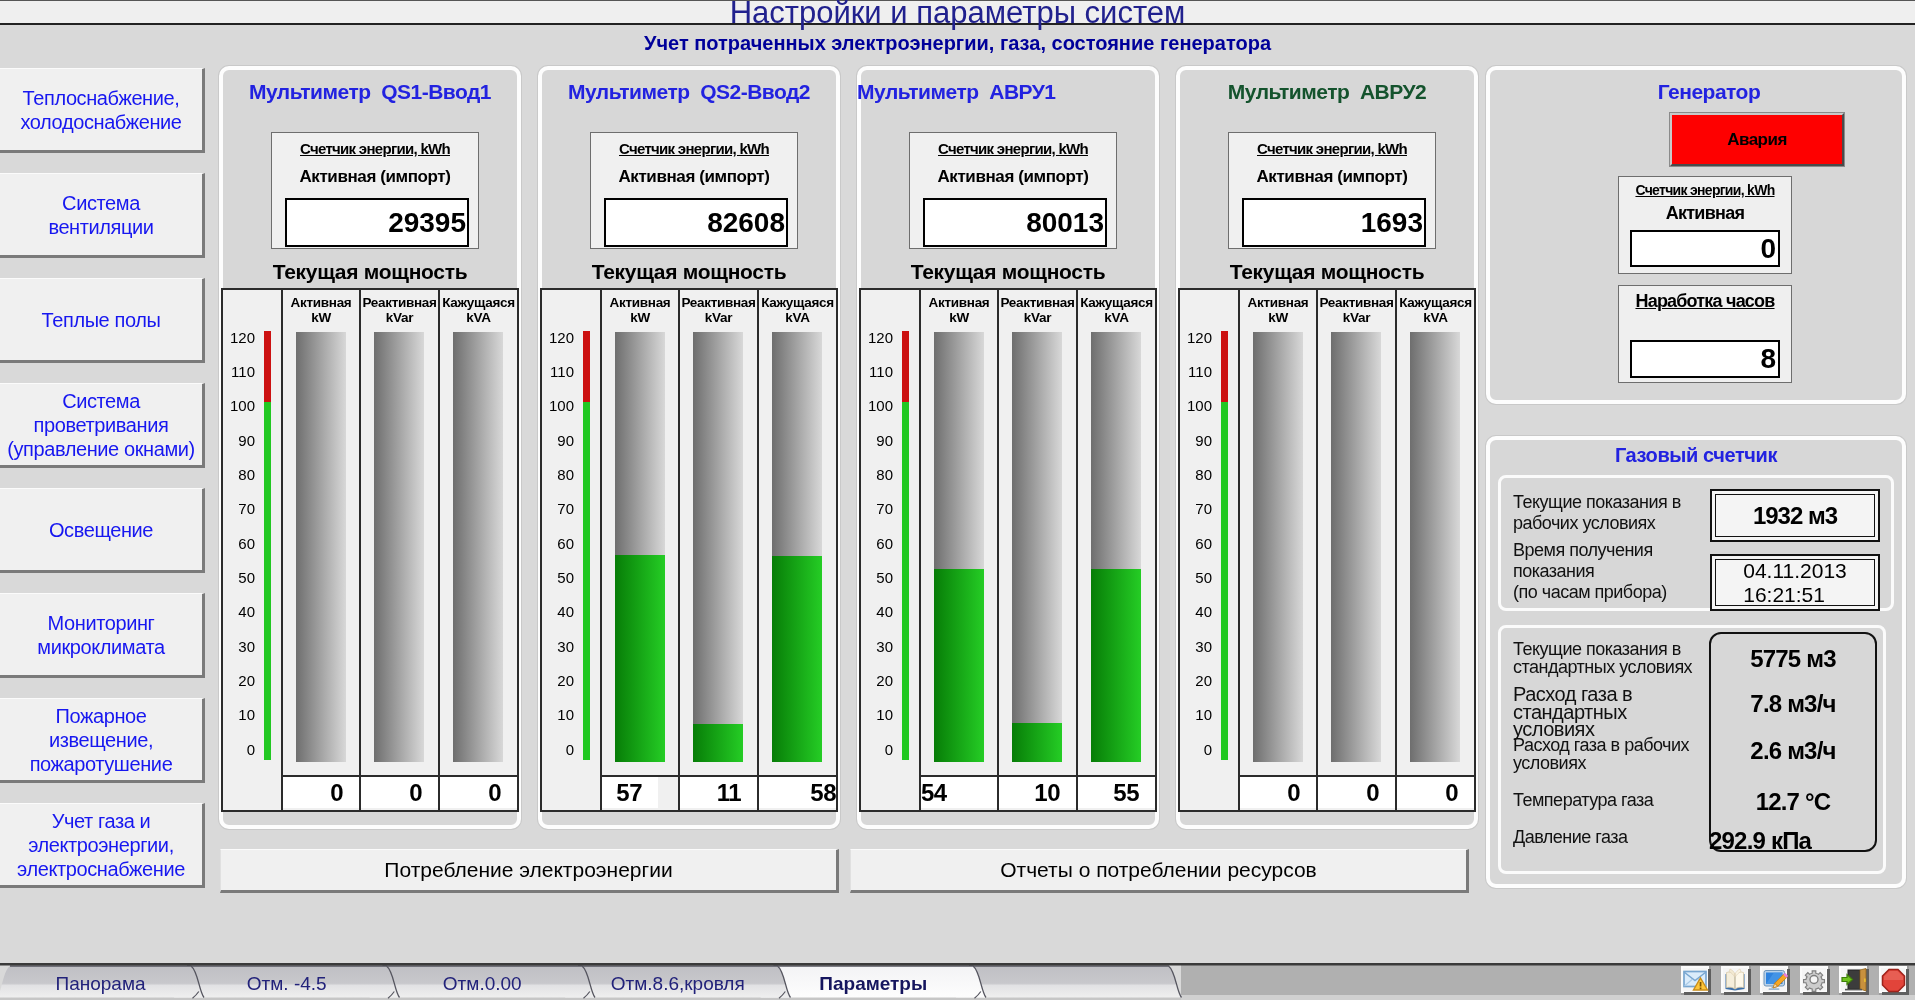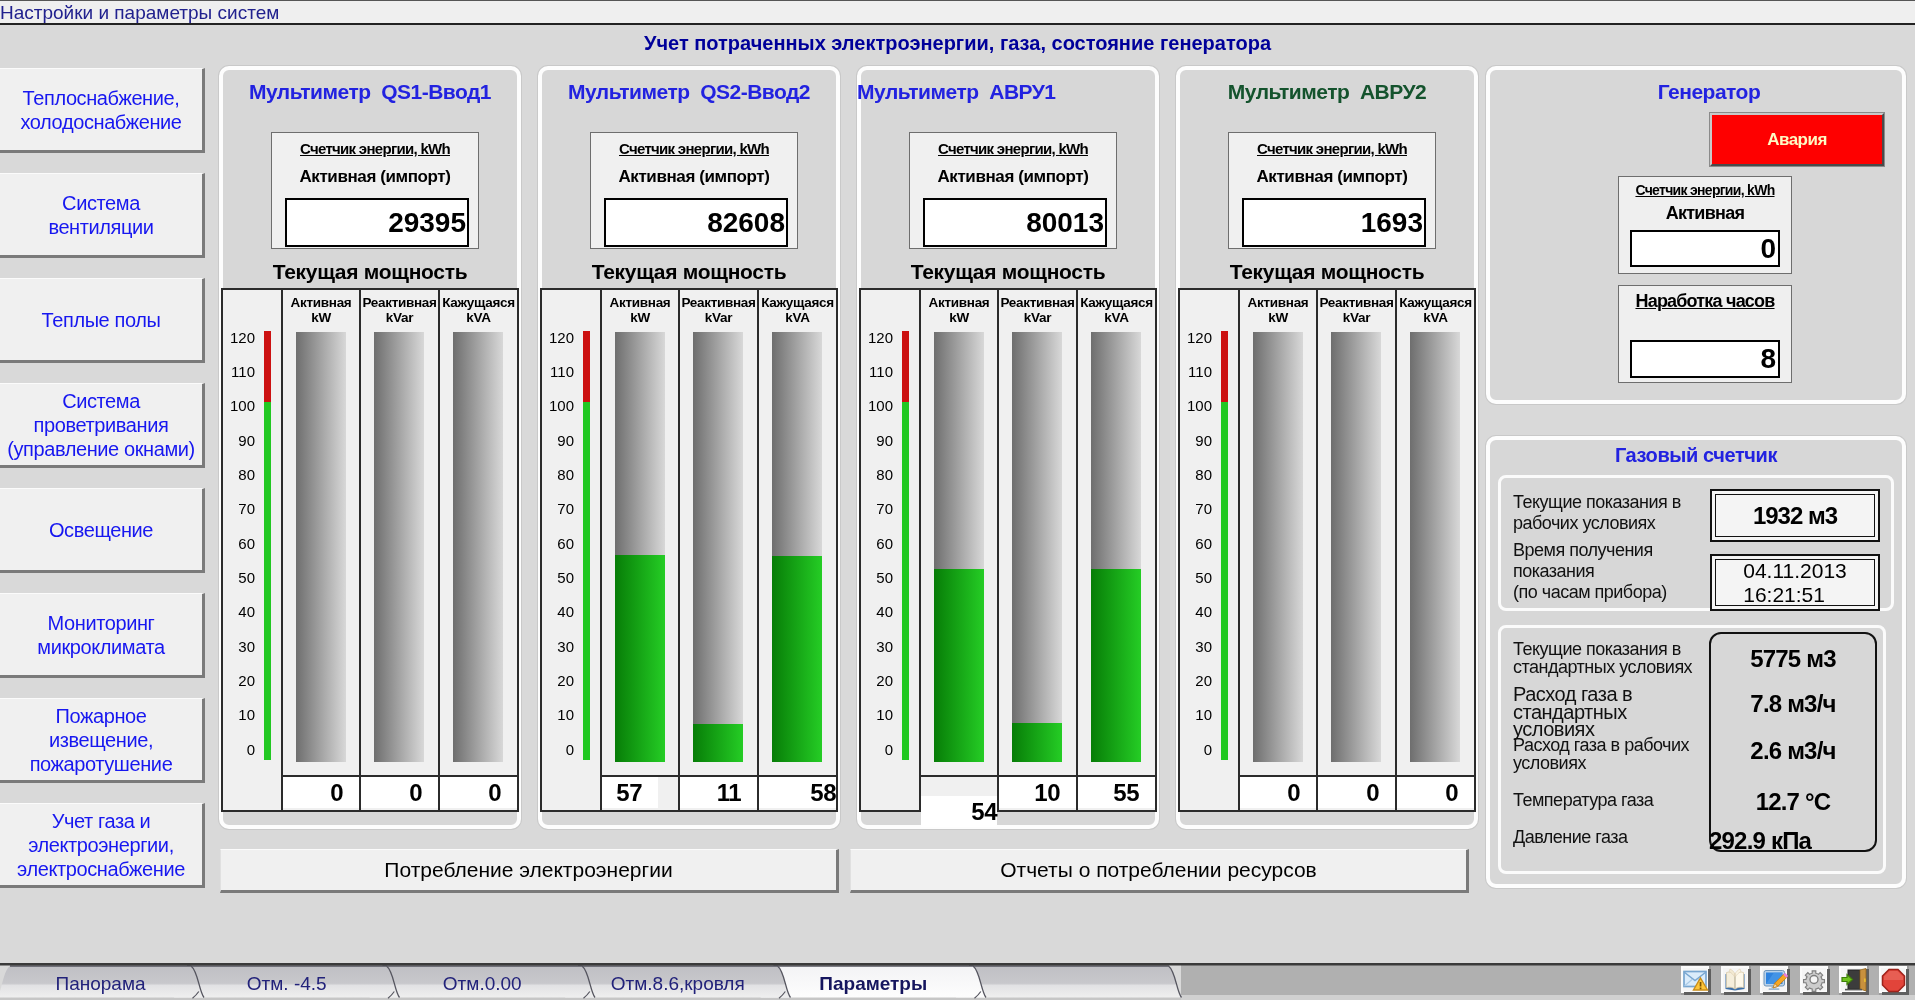--- a/index.html
+++ b/index.html
@@ -1,16 +1,16 @@
 <!DOCTYPE html>
 <html><head><meta charset="utf-8"><style>
 html,body{margin:0;padding:0;} body{width:1915px;height:1000px;position:relative;font-family:"Liberation Sans", sans-serif;background:#d9d9d9;overflow:hidden;}
 div{box-sizing:content-box;}
 </style></head><body>
-<div class="" style="position:absolute;left:0px;top:0px;width:1915px;height:25px;background:#efefef;border-top:1px solid #555;border-bottom:2px solid #222;box-sizing:border-box;text-align:left;font-size:19px;color:#21218e;line-height:23px;">Настройки и параметры систем</div>
+<div class="" style="position:absolute;left:0px;top:0px;width:1915px;height:25px;background:#efefef;border-top:1px solid #555;border-bottom:2px solid #222;box-sizing:border-box;text-align:center;font-size:31px;color:#21218e;line-height:23px;">Настройки и параметры систем</div>
 <div class="" style="position:absolute;left:0px;top:32px;width:1915px;height:22px;text-align:center;font-weight:bold;font-size:20px;color:#00009a;">Учет потраченных электроэнергии, газа, состояние генератора</div>
 <div class="" style="position:absolute;left:0px;top:68px;width:205px;height:85px;background:#f0f0f0;border-top:1px solid #fbfbfb;border-right:3px solid #7a7a7a;border-bottom:3px solid #7a7a7a;box-sizing:border-box;display:flex;align-items:center;justify-content:center;text-align:center;color:#1717f0;font-size:20px;letter-spacing:-0.4px;line-height:24px;">Теплоснабжение,<br>холодоснабжение</div>
 <div class="" style="position:absolute;left:0px;top:173px;width:205px;height:85px;background:#f0f0f0;border-top:1px solid #fbfbfb;border-right:3px solid #7a7a7a;border-bottom:3px solid #7a7a7a;box-sizing:border-box;display:flex;align-items:center;justify-content:center;text-align:center;color:#1717f0;font-size:20px;letter-spacing:-0.4px;line-height:24px;">Система<br>вентиляции</div>
 <div class="" style="position:absolute;left:0px;top:278px;width:205px;height:85px;background:#f0f0f0;border-top:1px solid #fbfbfb;border-right:3px solid #7a7a7a;border-bottom:3px solid #7a7a7a;box-sizing:border-box;display:flex;align-items:center;justify-content:center;text-align:center;color:#1717f0;font-size:20px;letter-spacing:-0.4px;line-height:24px;">Теплые полы</div>
 <div class="" style="position:absolute;left:0px;top:383px;width:205px;height:85px;background:#f0f0f0;border-top:1px solid #fbfbfb;border-right:3px solid #7a7a7a;border-bottom:3px solid #7a7a7a;box-sizing:border-box;display:flex;align-items:center;justify-content:center;text-align:center;color:#1717f0;font-size:20px;letter-spacing:-0.4px;line-height:24px;">Система<br>проветривания<br>(управление окнами)</div>
 <div class="" style="position:absolute;left:0px;top:488px;width:205px;height:85px;background:#f0f0f0;border-top:1px solid #fbfbfb;border-right:3px solid #7a7a7a;border-bottom:3px solid #7a7a7a;box-sizing:border-box;display:flex;align-items:center;justify-content:center;text-align:center;color:#1717f0;font-size:20px;letter-spacing:-0.4px;line-height:24px;">Освещение</div>
 <div class="" style="position:absolute;left:0px;top:593px;width:205px;height:85px;background:#f0f0f0;border-top:1px solid #fbfbfb;border-right:3px solid #7a7a7a;border-bottom:3px solid #7a7a7a;box-sizing:border-box;display:flex;align-items:center;justify-content:center;text-align:center;color:#1717f0;font-size:20px;letter-spacing:-0.4px;line-height:24px;">Мониторинг<br>микроклимата</div>
 <div class="" style="position:absolute;left:0px;top:698px;width:205px;height:85px;background:#f0f0f0;border-top:1px solid #fbfbfb;border-right:3px solid #7a7a7a;border-bottom:3px solid #7a7a7a;box-sizing:border-box;display:flex;align-items:center;justify-content:center;text-align:center;color:#1717f0;font-size:20px;letter-spacing:-0.4px;line-height:24px;">Пожарное<br>извещение,<br>пожаротушение</div>
 <div class="" style="position:absolute;left:0px;top:803px;width:205px;height:85px;background:#f0f0f0;border-top:1px solid #fbfbfb;border-right:3px solid #7a7a7a;border-bottom:3px solid #7a7a7a;box-sizing:border-box;display:flex;align-items:center;justify-content:center;text-align:center;color:#1717f0;font-size:20px;letter-spacing:-0.4px;line-height:24px;">Учет газа и<br>электроэнергии,<br>электроснабжение</div>
 <div class="" style="position:absolute;left:219px;top:66px;width:302px;height:763px;background:#d7d7d7;border:4px solid #fdfdfd;border-radius:10px;box-sizing:border-box;box-shadow:0 0 0 1px #c9c9c9;"></div>
@@ -117,21 +117,21 @@
 <div class="" style="position:absolute;left:861px;top:397px;width:32px;height:18px;font-size:15px;line-height:18px;text-align:right;">100</div>
 <div class="" style="position:absolute;left:861px;top:363px;width:32px;height:18px;font-size:15px;line-height:18px;text-align:right;">110</div>
 <div class="" style="position:absolute;left:861px;top:329px;width:32px;height:18px;font-size:15px;line-height:18px;text-align:right;">120</div>
 <div class="" style="position:absolute;left:934px;top:332px;width:50px;height:430px;background:linear-gradient(90deg,#6e6e6e,#d8d8d8);"></div>
 <div class="" style="position:absolute;left:934px;top:569px;width:50px;height:193px;background:linear-gradient(90deg,#077d07,#25cd25);"></div>
 <div class="" style="position:absolute;left:1012px;top:332px;width:50px;height:430px;background:linear-gradient(90deg,#6e6e6e,#d8d8d8);"></div>
 <div class="" style="position:absolute;left:1012px;top:723px;width:50px;height:39px;background:linear-gradient(90deg,#077d07,#25cd25);"></div>
 <div class="" style="position:absolute;left:1091px;top:332px;width:50px;height:430px;background:linear-gradient(90deg,#6e6e6e,#d8d8d8);"></div>
 <div class="" style="position:absolute;left:1091px;top:569px;width:50px;height:193px;background:linear-gradient(90deg,#077d07,#25cd25);"></div>
 <div class="" style="position:absolute;left:919px;top:775px;width:236px;height:2px;background:#2b2b2b;"></div>
-<div class="" style="position:absolute;left:921px;top:777px;width:76px;height:31px;background:#fff;font-weight:bold;font-size:24px;letter-spacing:-0.5px;line-height:31px;text-align:right;box-sizing:border-box;margin-top:19px;">54</div>
+<div class="" style="position:absolute;left:921px;top:777px;width:76px;height:31px;background:#fff;font-weight:bold;font-size:24px;letter-spacing:-0.5px;line-height:31px;text-align:left;box-sizing:border-box;">54</div>
 <div class="" style="position:absolute;left:999px;top:777px;width:77px;height:31px;background:#fff;font-weight:bold;font-size:24px;letter-spacing:-0.5px;line-height:31px;text-align:right;padding-right:16px;box-sizing:border-box;">10</div>
 <div class="" style="position:absolute;left:1078px;top:777px;width:77px;height:31px;background:#fff;font-weight:bold;font-size:24px;letter-spacing:-0.5px;line-height:31px;text-align:right;padding-right:16px;box-sizing:border-box;">55</div>
 <div class="" style="position:absolute;left:1176px;top:66px;width:302px;height:763px;background:#d7d7d7;border:4px solid #fdfdfd;border-radius:10px;box-sizing:border-box;box-shadow:0 0 0 1px #c9c9c9;"></div>
 <div class="" style="position:absolute;left:1176px;top:80px;width:302px;height:26px;color:#14532d;font-weight:bold;font-size:21px;letter-spacing:-0.5px;text-align:center;">Мультиметр&nbsp;&nbsp;АВРУ2</div>
 <div class="" style="position:absolute;left:1228px;top:132px;width:208px;height:117px;background:#f0f0f0;border:1px solid #6e6e6e;box-sizing:border-box;"></div>
 <div class="" style="position:absolute;left:1228px;top:140px;width:208px;height:18px;font-weight:bold;font-size:15px;letter-spacing:-0.7px;text-align:center;text-decoration:underline;">Счетчик энергии, kWh</div>
 <div class="" style="position:absolute;left:1228px;top:167px;width:208px;height:20px;font-weight:bold;font-size:17px;letter-spacing:-0.4px;text-align:center;">Активная (импорт)</div>
 <div class="" style="position:absolute;left:1242px;top:198px;width:184px;height:49px;background:#fff;border:2px solid #000;box-sizing:border-box;font-weight:bold;font-size:28px;text-align:right;line-height:45px;padding-right:1px;">1693</div>
 <div class="" style="position:absolute;left:1176px;top:260px;width:302px;height:24px;font-weight:bold;font-size:21px;letter-spacing:-0.3px;text-align:center;color:#000;">Текущая мощность</div>
 <div class="" style="position:absolute;left:1178px;top:288px;width:298px;height:524px;background:#f0f0f0;border:2px solid #2b2b2b;box-sizing:border-box;"></div>
@@ -160,21 +160,21 @@
 <div class="" style="position:absolute;left:1331px;top:332px;width:50px;height:430px;background:linear-gradient(90deg,#6e6e6e,#d8d8d8);"></div>
 <div class="" style="position:absolute;left:1410px;top:332px;width:50px;height:430px;background:linear-gradient(90deg,#6e6e6e,#d8d8d8);"></div>
 <div class="" style="position:absolute;left:1238px;top:775px;width:236px;height:2px;background:#2b2b2b;"></div>
 <div class="" style="position:absolute;left:1240px;top:777px;width:76px;height:31px;background:#fff;font-weight:bold;font-size:24px;letter-spacing:-0.5px;line-height:31px;text-align:right;padding-right:16px;box-sizing:border-box;">0</div>
 <div class="" style="position:absolute;left:1318px;top:777px;width:77px;height:31px;background:#fff;font-weight:bold;font-size:24px;letter-spacing:-0.5px;line-height:31px;text-align:right;padding-right:16px;box-sizing:border-box;">0</div>
 <div class="" style="position:absolute;left:1397px;top:777px;width:77px;height:31px;background:#fff;font-weight:bold;font-size:24px;letter-spacing:-0.5px;line-height:31px;text-align:right;padding-right:16px;box-sizing:border-box;">0</div>
 <div class="" style="position:absolute;left:220px;top:849px;width:619px;height:44px;background:#f0f0f0;border-top:1px solid #fbfbfb;border-left:1px solid #e0e0e0;border-right:3px solid #7a7a7a;border-bottom:3px solid #7a7a7a;box-sizing:border-box;display:flex;align-items:center;justify-content:center;color:#000;font-size:21px;">Потребление электроэнергии</div>
 <div class="" style="position:absolute;left:850px;top:849px;width:619px;height:44px;background:#f0f0f0;border-top:1px solid #fbfbfb;border-left:1px solid #e0e0e0;border-right:3px solid #7a7a7a;border-bottom:3px solid #7a7a7a;box-sizing:border-box;display:flex;align-items:center;justify-content:center;color:#000;font-size:21px;">Отчеты о потреблении ресурсов</div>
 <div class="" style="position:absolute;left:1486px;top:66px;width:420px;height:338px;background:#d7d7d7;border:4px solid #fdfdfd;border-radius:10px;box-sizing:border-box;box-shadow:0 0 0 1px #c9c9c9;"></div>
 <div class="" style="position:absolute;left:1499px;top:80px;width:420px;height:26px;color:#2222e0;font-weight:bold;font-size:21px;letter-spacing:-0.5px;text-align:center;">Генератор</div>
-<div class="" style="position:absolute;left:1710px;top:113px;width:174px;height:53px;background:#fe0000;border:2px solid;border-color:#c9c9c9 #4a4a4a #4a4a4a #c9c9c9;outline:1px solid #8a8a8a;box-sizing:border-box;display:flex;align-items:center;justify-content:center;font-weight:bold;font-size:17px;letter-spacing:-0.5px;color:#fef9c3;">Авария</div>
+<div class="" style="position:absolute;left:1670px;top:113px;width:174px;height:53px;background:#fe0000;border:2px solid;border-color:#c9c9c9 #4a4a4a #4a4a4a #c9c9c9;outline:1px solid #8a8a8a;box-sizing:border-box;display:flex;align-items:center;justify-content:center;font-weight:bold;font-size:17px;letter-spacing:-0.5px;color:#000000;">Авария</div>
 <div class="" style="position:absolute;left:1618px;top:176px;width:174px;height:98px;background:#efefef;border:1px solid #6e6e6e;box-sizing:border-box;"></div>
 <div class="" style="position:absolute;left:1618px;top:182px;width:174px;height:18px;font-weight:bold;font-size:14px;letter-spacing:-0.7px;text-align:center;text-decoration:underline;white-space:nowrap;">Счетчик энергии, kWh</div>
 <div class="" style="position:absolute;left:1618px;top:203px;width:174px;height:22px;font-weight:bold;font-size:18px;letter-spacing:-0.7px;text-align:center;">Активная</div>
 <div class="" style="position:absolute;left:1630px;top:230px;width:150px;height:37px;background:#fff;border:2px solid #000;box-sizing:border-box;font-weight:bold;font-size:28px;text-align:right;line-height:33px;padding-right:2px;">0</div>
 <div class="" style="position:absolute;left:1618px;top:285px;width:174px;height:98px;background:#efefef;border:1px solid #6e6e6e;box-sizing:border-box;"></div>
 <div class="" style="position:absolute;left:1618px;top:291px;width:174px;height:22px;font-weight:bold;font-size:18px;letter-spacing:-0.8px;text-align:center;text-decoration:underline;">Наработка часов</div>
 <div class="" style="position:absolute;left:1630px;top:340px;width:150px;height:38px;background:#fff;border:2px solid #000;box-sizing:border-box;font-weight:bold;font-size:28px;text-align:right;line-height:34px;padding-right:2px;">8</div>
 <div class="" style="position:absolute;left:1486px;top:436px;width:420px;height:452px;background:#d7d7d7;border:4px solid #fdfdfd;border-radius:10px;box-sizing:border-box;box-shadow:0 0 0 1px #c9c9c9;"></div>
 <div class="" style="position:absolute;left:1486px;top:444px;width:420px;height:24px;color:#2222e0;font-weight:bold;font-size:20px;letter-spacing:-0.4px;text-align:center;">Газовый счетчик</div>
 <div class="" style="position:absolute;left:1498px;top:475px;width:396px;height:136px;border:3px solid #fbfbfb;border-radius:8px;box-sizing:border-box;"></div>

